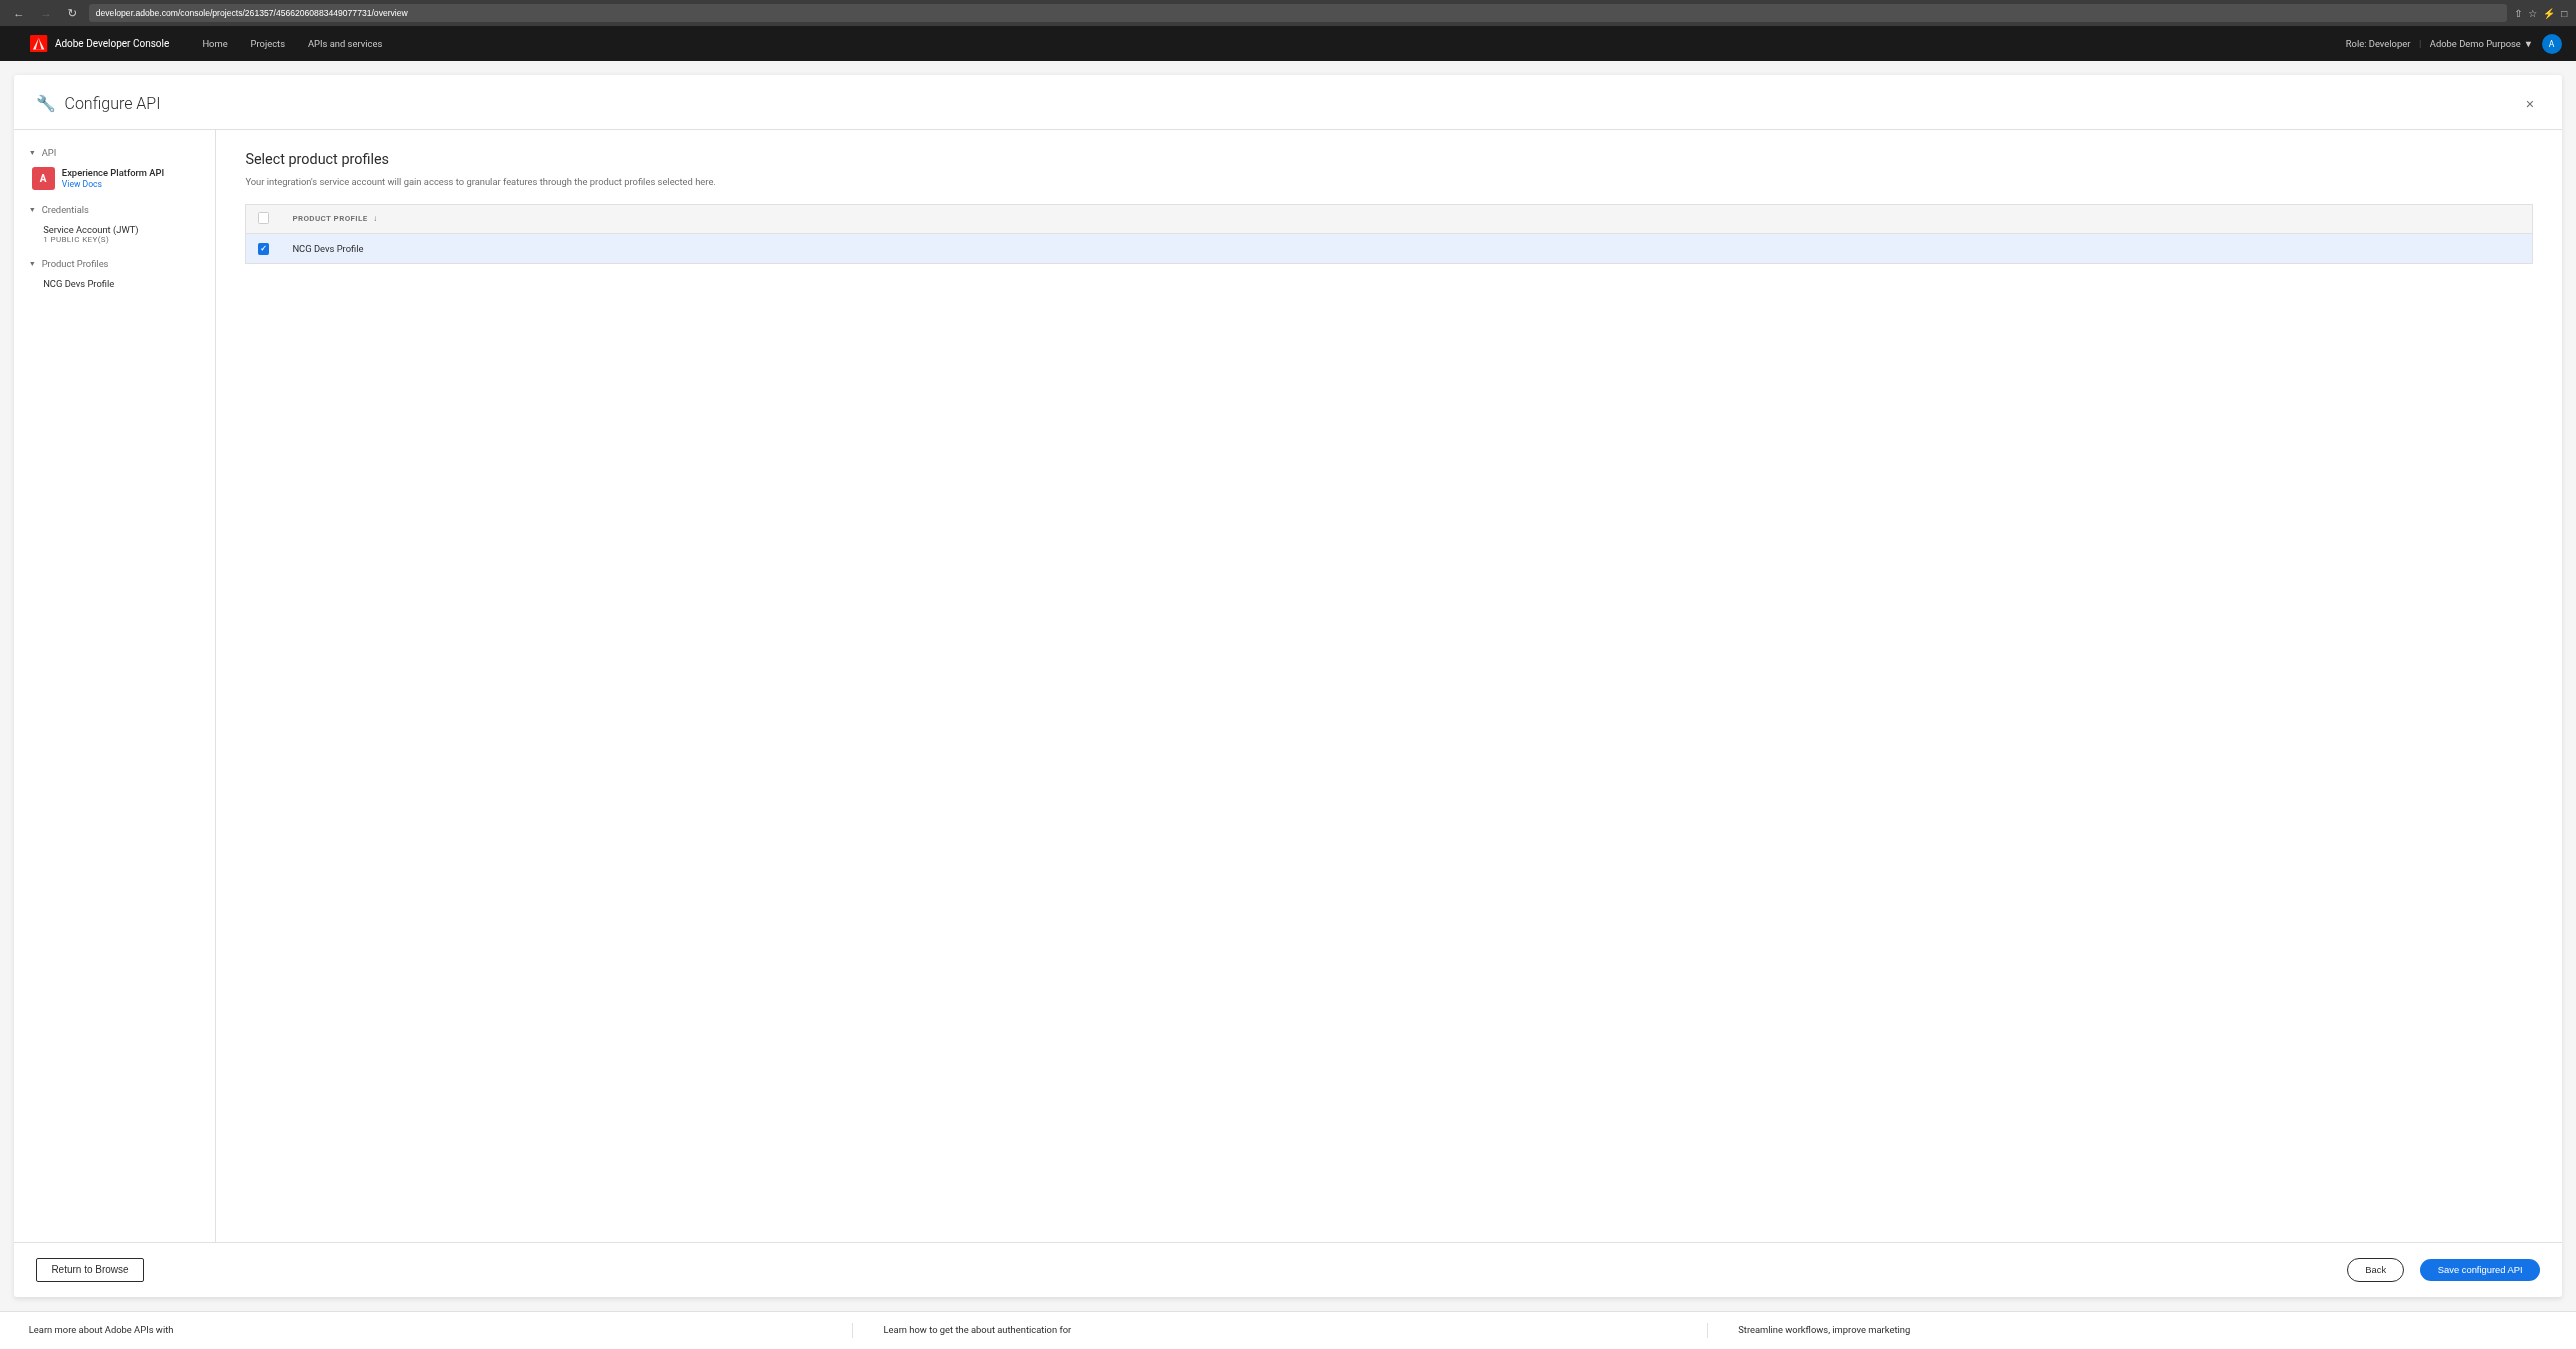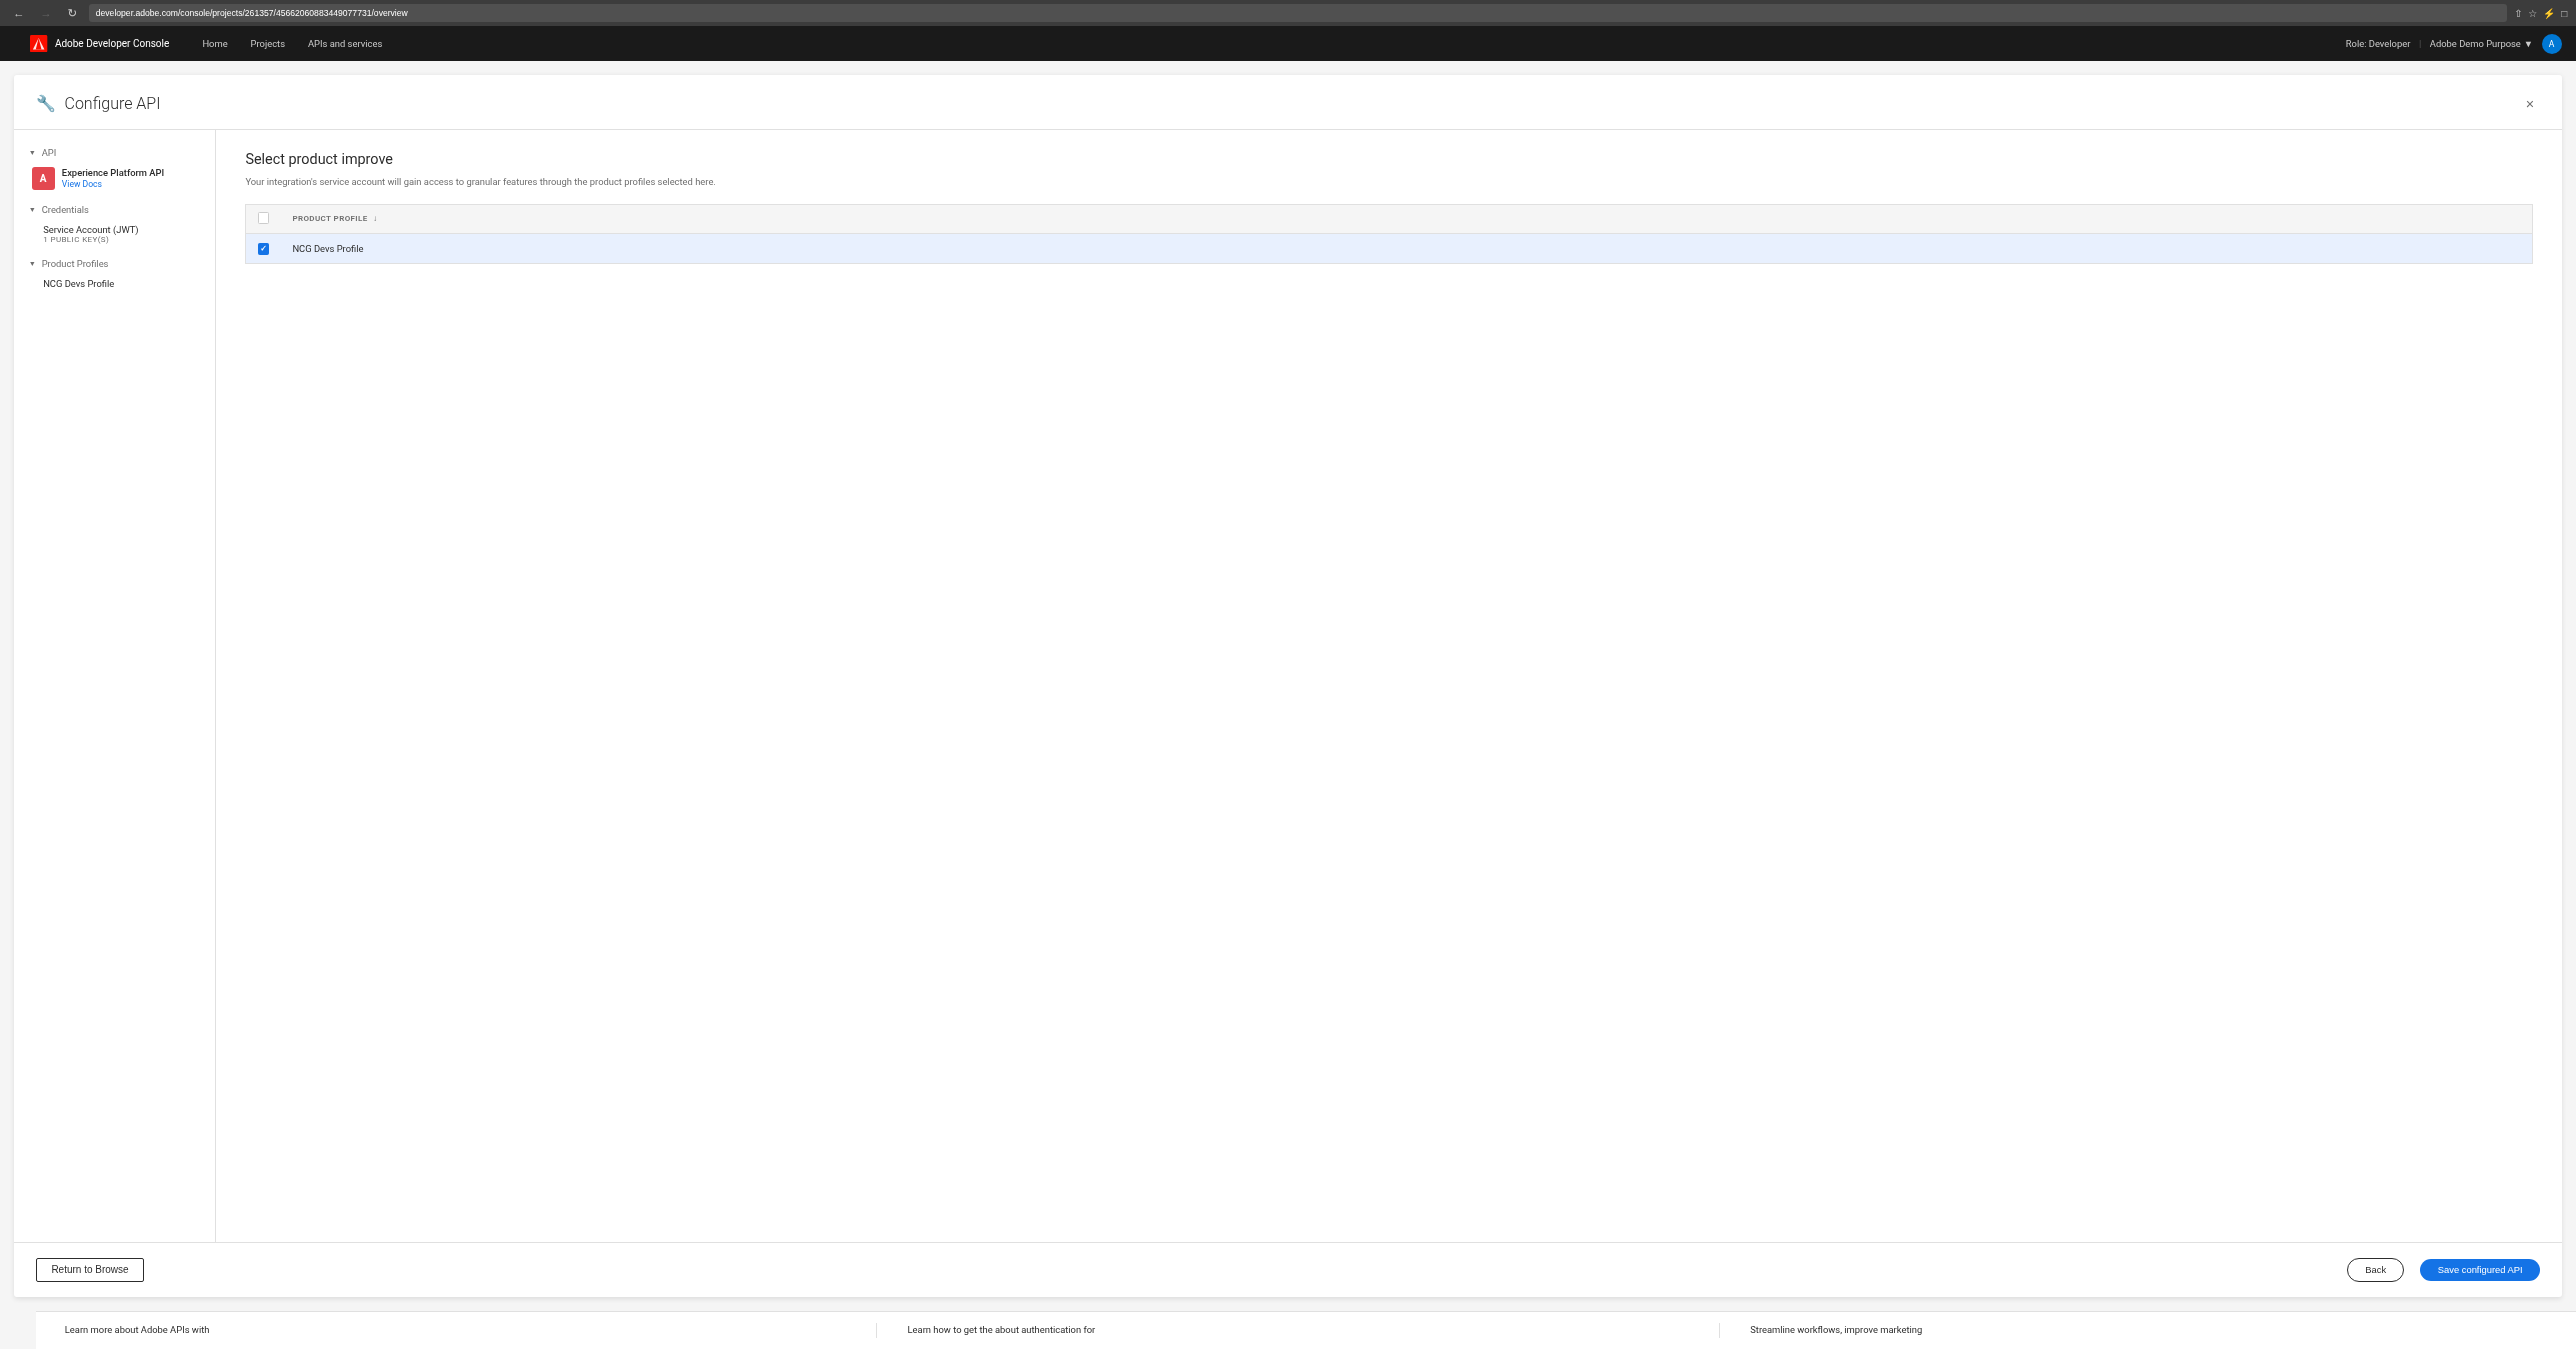--- a/index.html
+++ b/index.html
@@ -381,21 +381,20 @@
       color: #fff;
     }
 
     
     .promo-bar {
       background: #fff;
       padding: 11.5px 14.4px;
       display: flex;
       gap: 16px;
       border-top: 0.7px solid #e0e0e0;
-      margin-left: 36px;
     }
     .promo-item {
       flex: 1;
       padding: 0 14.4px;
       border-right: 0.7px solid #e0e0e0;
       font-size: 9.4px;
       color: #2c2c2c;
       line-height: 1.5;
     }
     .promo-item:last-child { border-right: none; }
@@ -489,21 +488,21 @@
             <span class="chevron">▼</span>
             <span>Product Profiles</span>
           </div>
           <div class="sidebar-profile-item">
             <span>NCG Devs Profile</span>
           </div>
         </div>
       </div>
 
       <div class="panel-main">
-        <h2 class="section-title">Select product improve</h2>
+        <h2 class="section-title">Select product profiles</h2>
         <p class="section-description">Your integration's service account will gain access to granular features through the product profiles selected here.</p>
 
         <table class="profiles-table">
           <thead>
             <tr>
               <th class="checkbox-header">
                 <div class="cb"></div>
               </th>
               <th>
                 <span>PRODUCT PROFILE</span>

